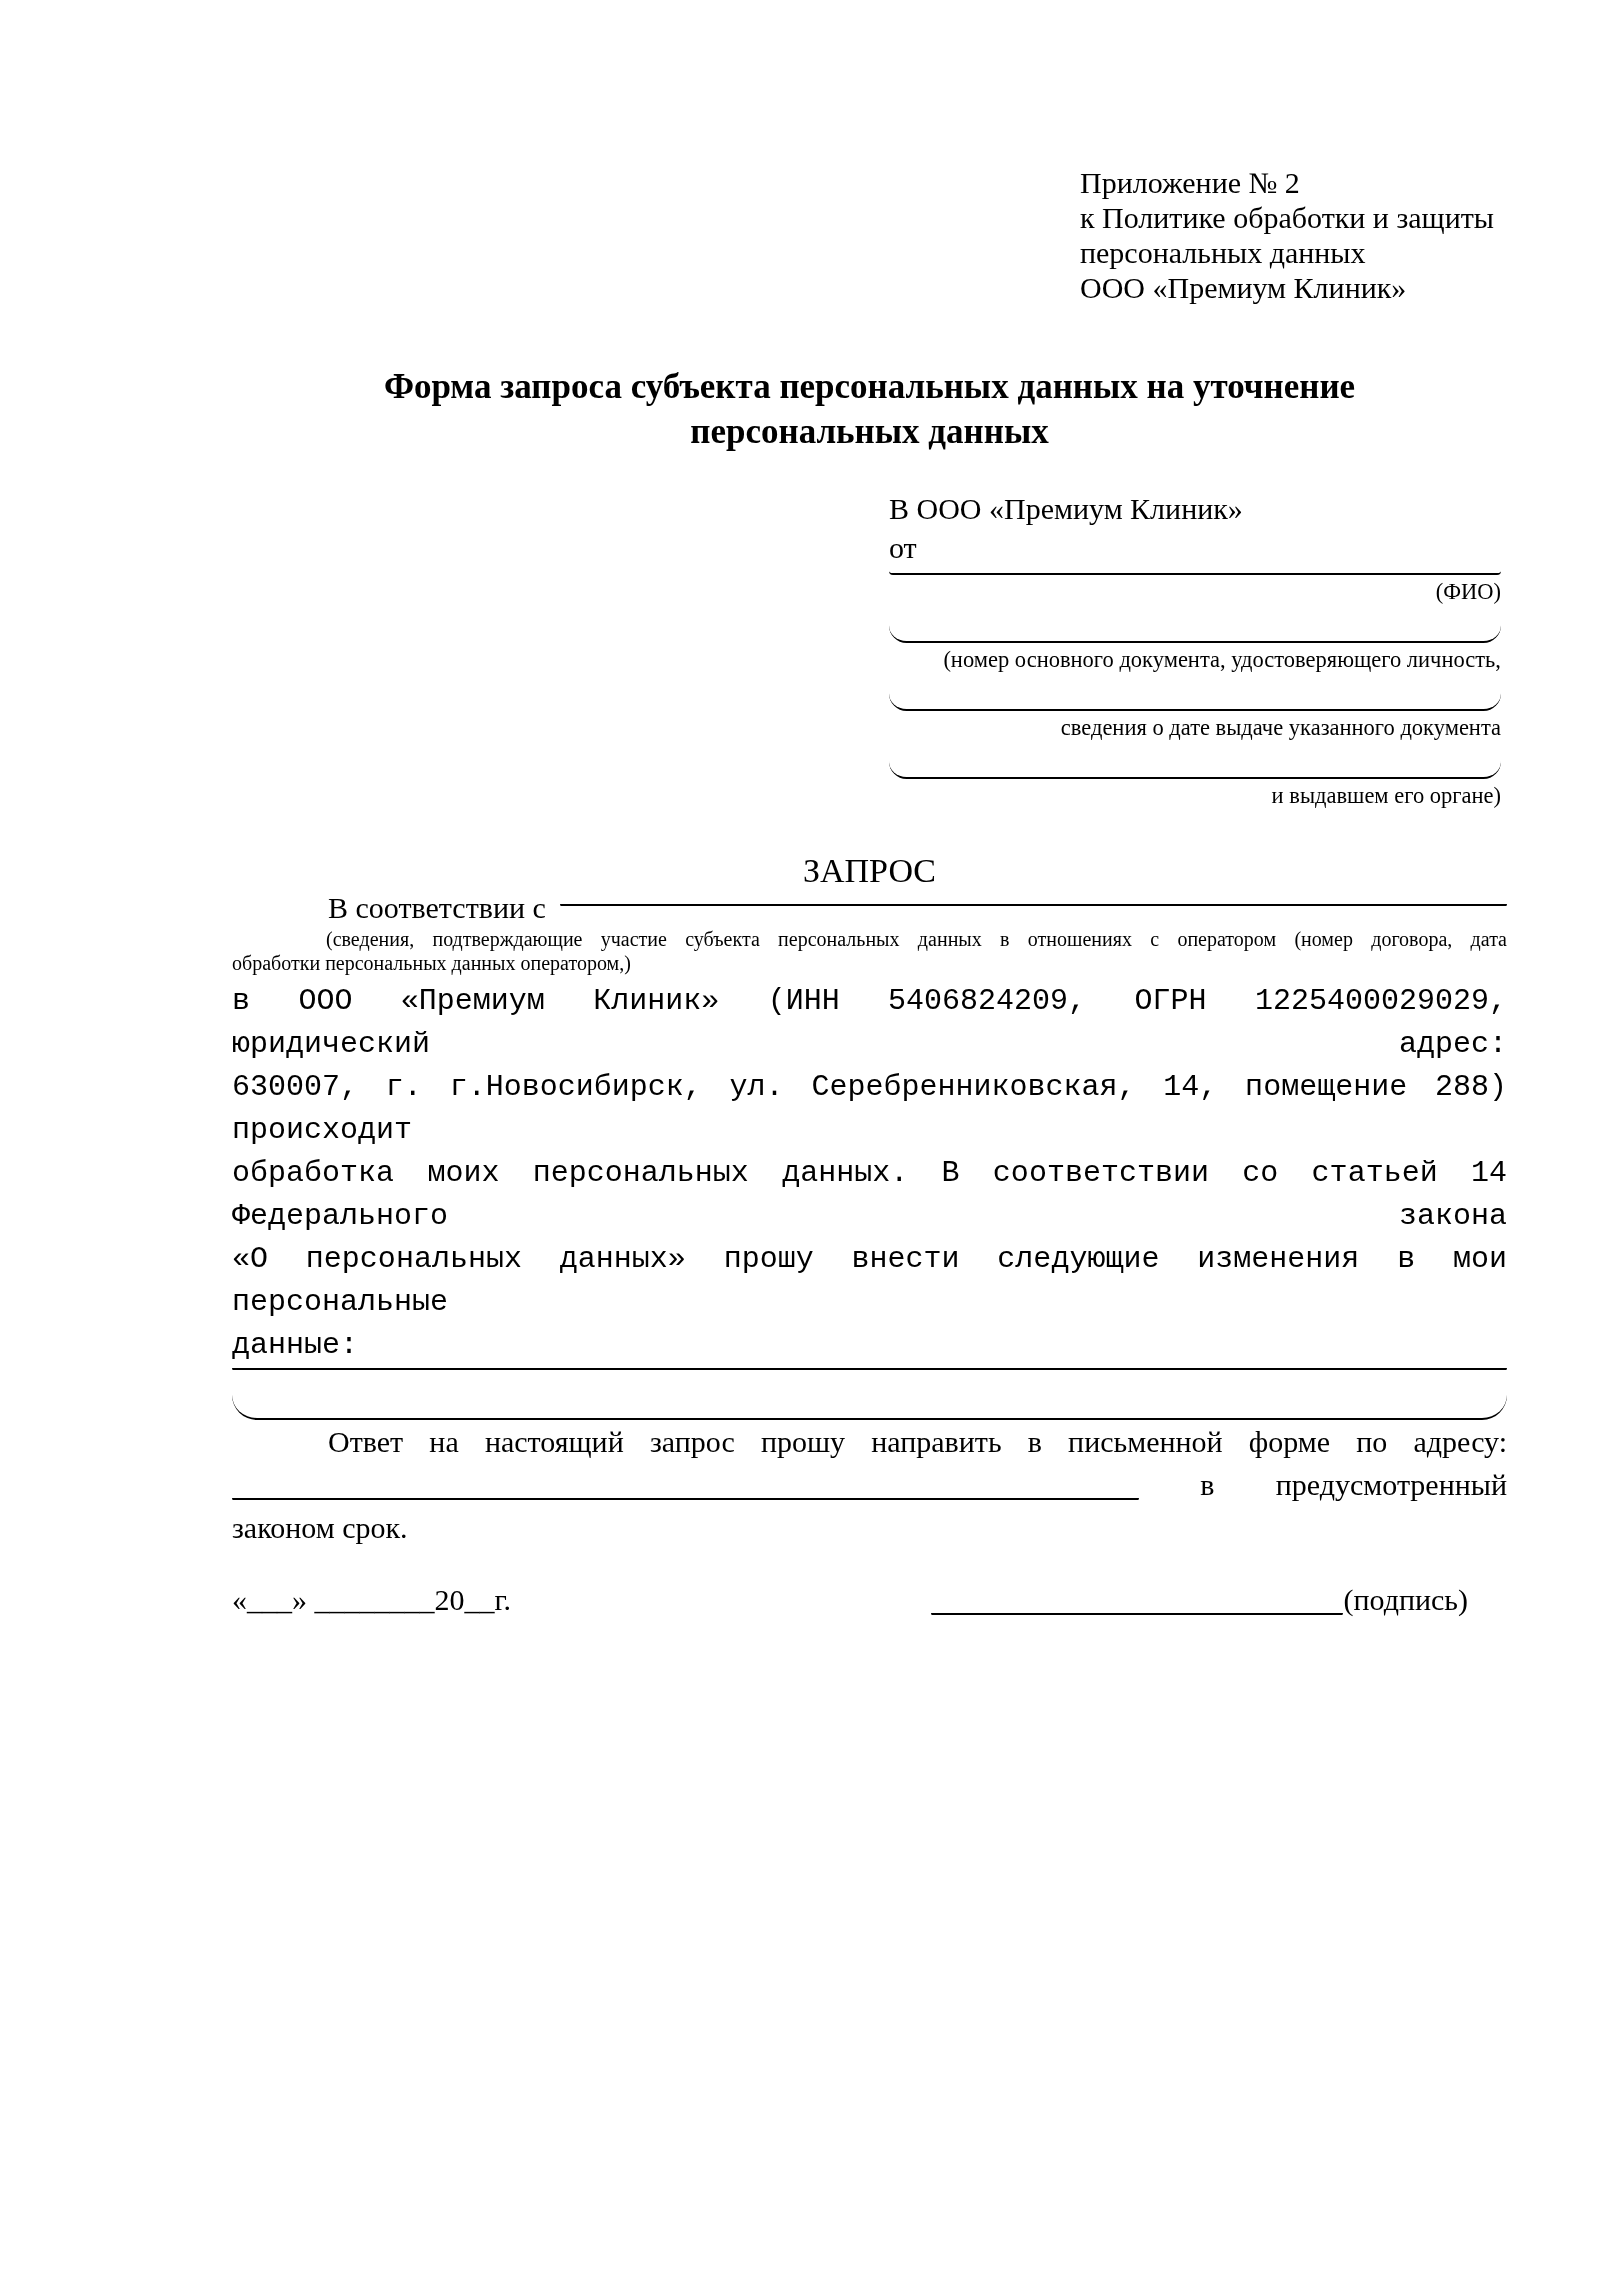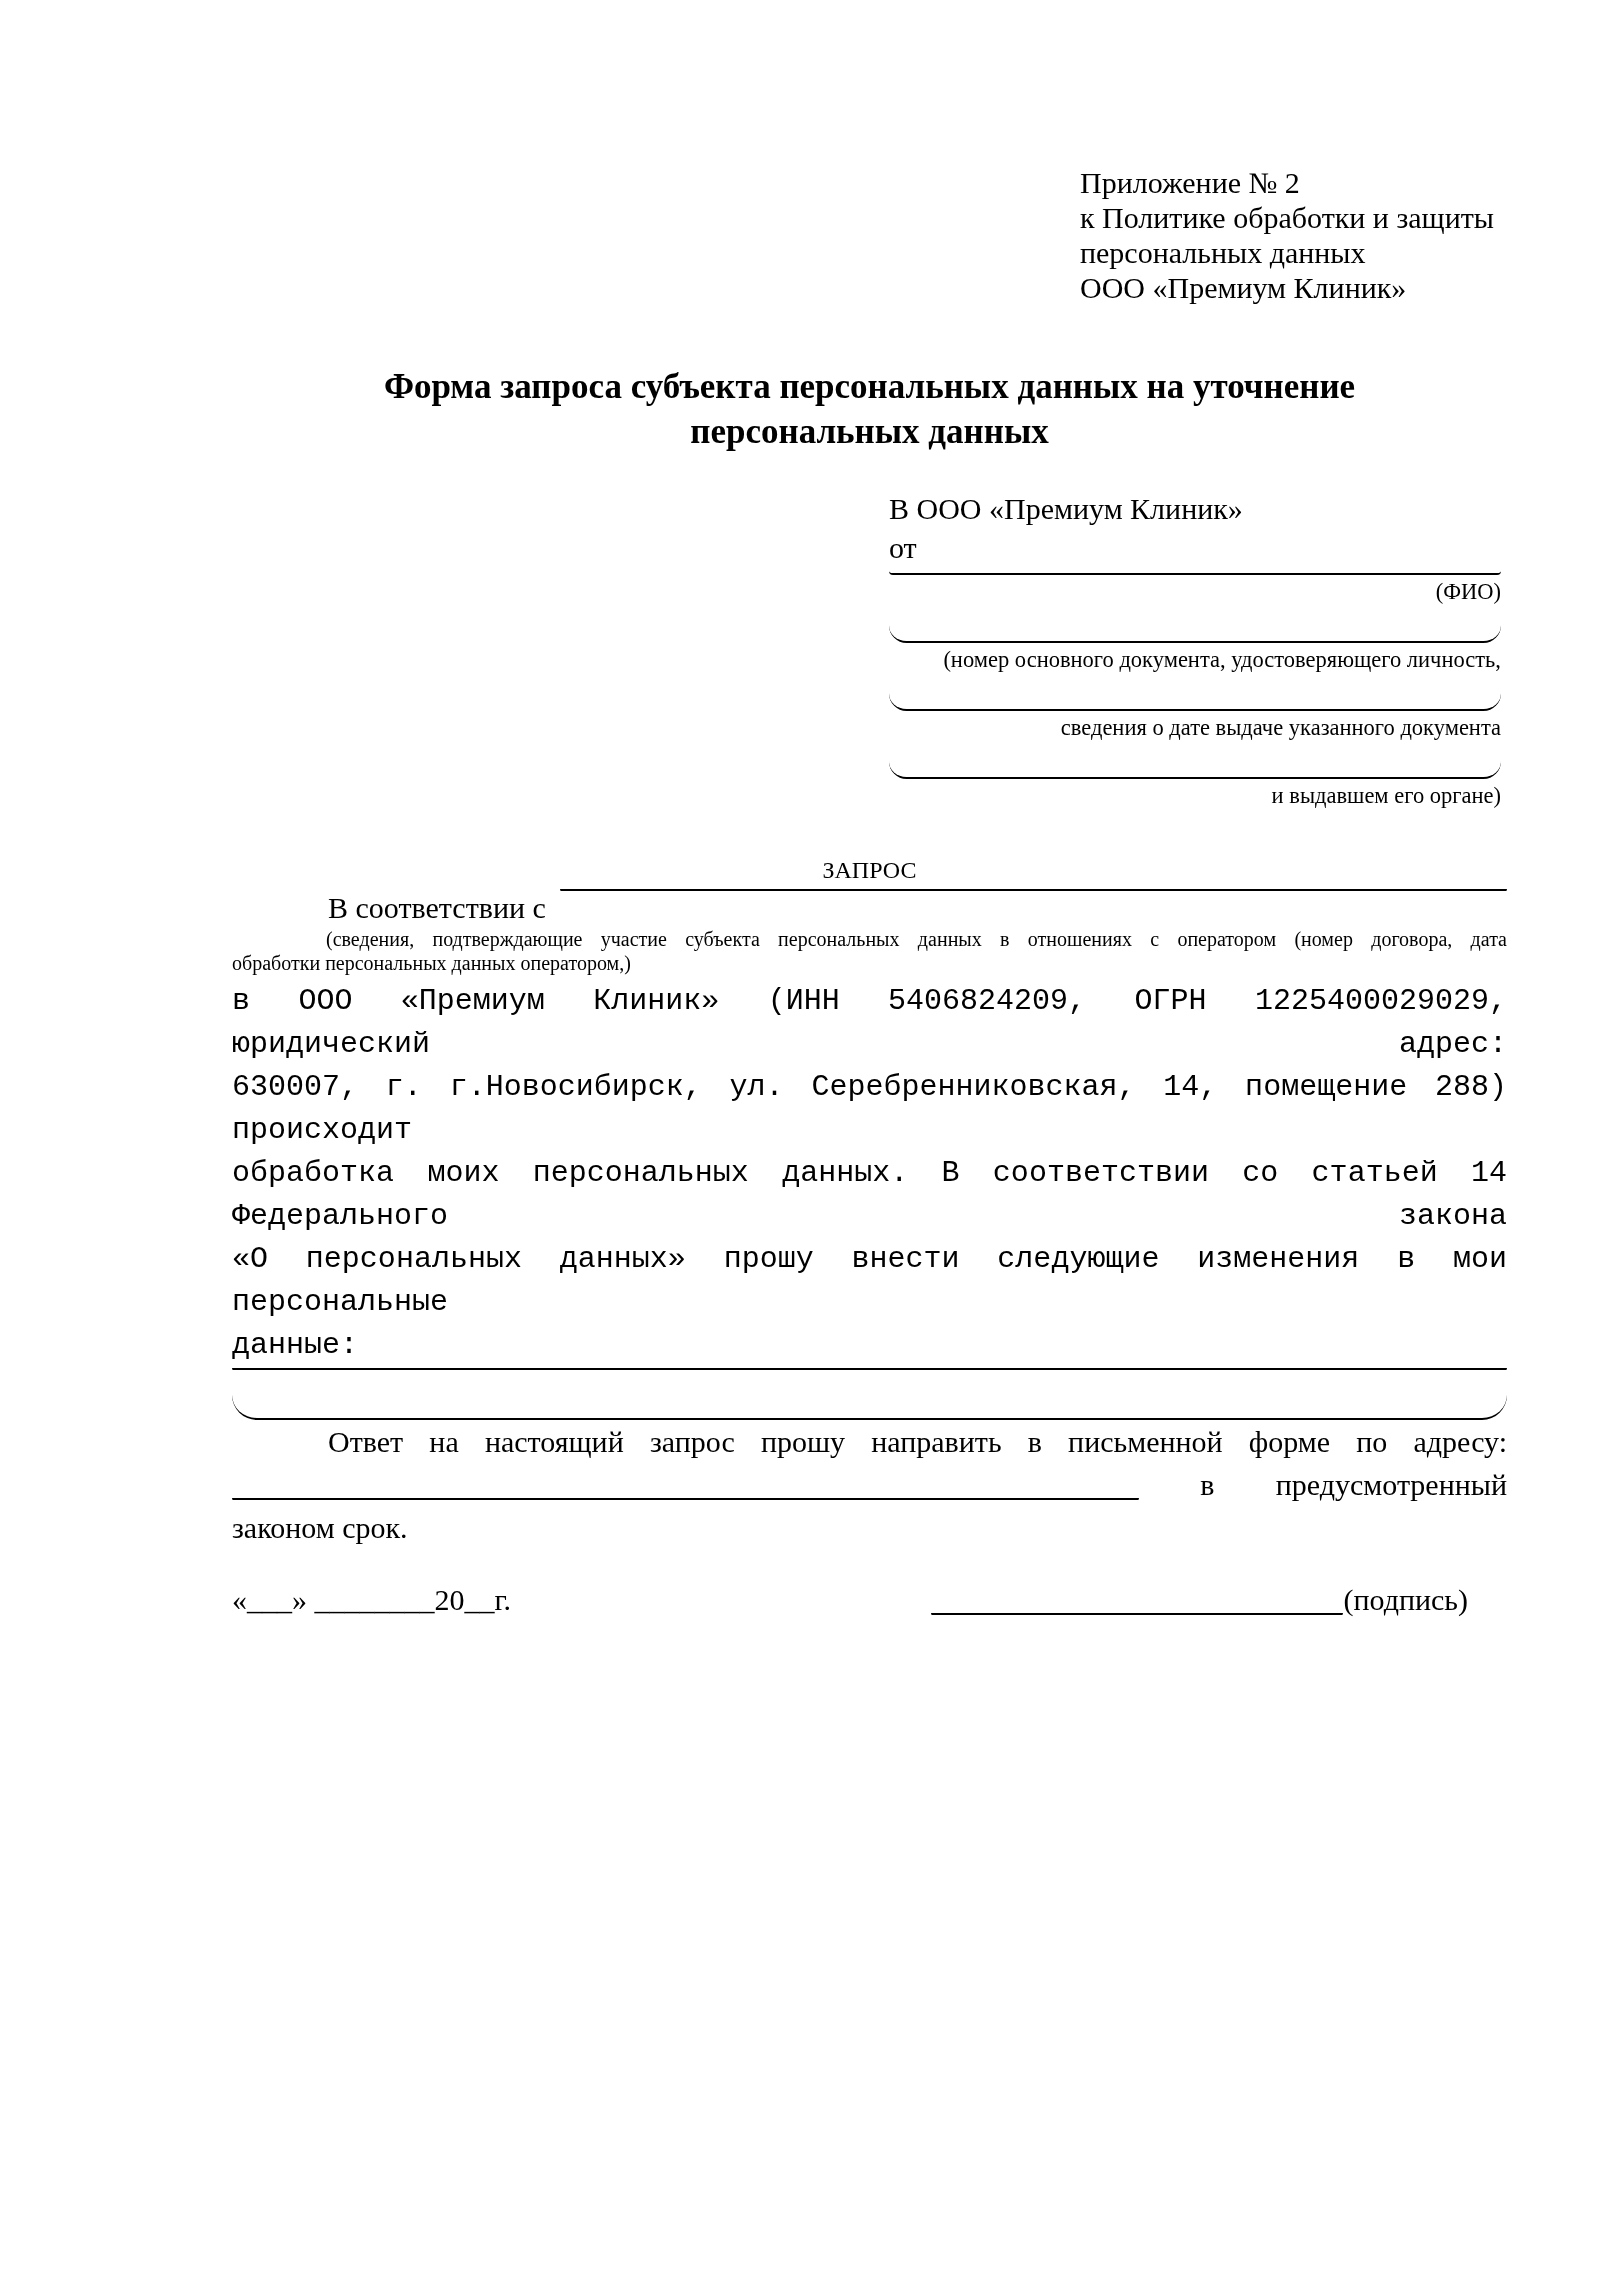--- a/index.html
+++ b/index.html
@@ -24,24 +24,24 @@
   .doc-title { margin-top:59px; text-align:center; font-weight:bold; font-size:35px; line-height:45px;font-family:Liberation Serif, serif; }
 
   
   .addressee { margin-top:35px; margin-left:657px; width:612px; font-size:30px; line-height:39px; }
   .field-line { border-bottom:2.9px solid #000; }
   .fl-first { height:7.8px; }
   .fl-next  { height:35px; }
   .caption { font-size:22.5px; line-height:33px; text-align:right; }
 
   
-  .zapros { margin-top:41px; text-align:center; font-size:24px; line-height:35px; }
+  .zapros { margin-top:41px; text-align:center; font-size:34px; line-height:35px; }
 
   
-  .intro-row { display:flex; align-items:flex-start; padding-left:96px; line-height:39px; }
+  .intro-row { display:flex; align-items:center; padding-left:96px; line-height:39px; }
   .intro-fill { flex:1 1 auto; border-bottom:2.9px solid #000; height:2.9px; margin-left:13.7px; margin-bottom:5.9px; }
 
   
   .footnote { font-size:20px; line-height:24.5px; }
   .jlast { text-align:justify; text-align-last:justify; }
   .indent-sm { text-indent:94px; }
   .indent { text-indent:96px; }
 
   
   .body-par { margin-top:3.9px;font-family:Liberation Mono, monospace; }

